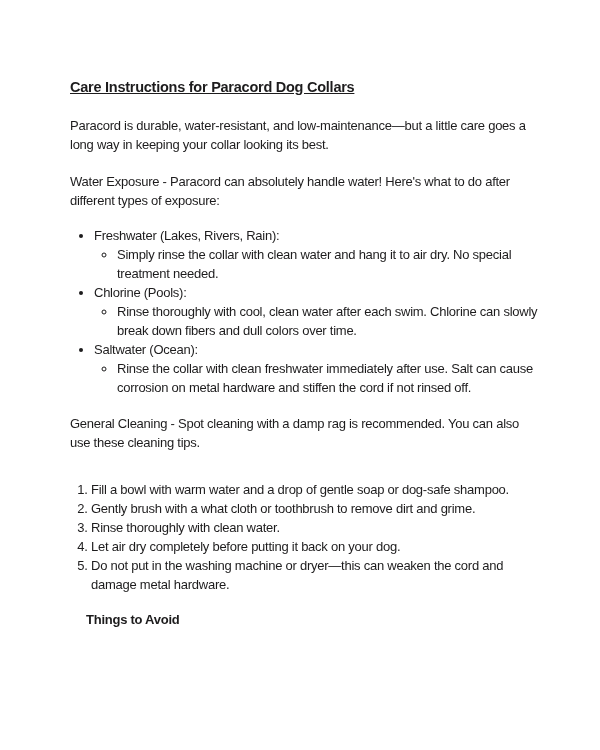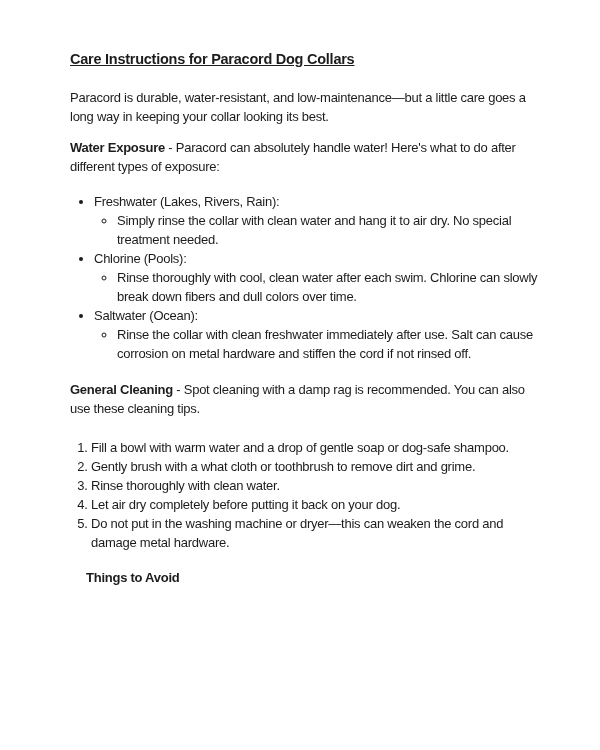--- a/index.html
+++ b/index.html
@@ -18,25 +18,26 @@
   }
   .page {
     padding: 50px 58px 0 70px;
   }
   .doc-title {
     font-size: 14.5px;
     font-weight: bold;
     text-decoration: underline;
     line-height: 19px;
     margin-bottom: 19px;
+    margin-top: 28px;
   }
-  .para { margin-bottom: 12px; }
+  .para { margin-bottom: 18px; }
   .para.tight { margin-bottom: 16px; }
-  .para.loose { margin-bottom: 20px; }
-  strong { font-weight: bold; }
+  .para.loose { margin-bottom: 28px; }
+  strong { font-weight: normal; }
   ul.bullets {
     list-style: disc;
     padding-left: 24px;
     margin: 8px 0 17px 0;
   }
   ul.bullets > li { margin: 0; }
   ul.sub {
     list-style: circle;
     padding-left: 23px;
     margin: 0;

